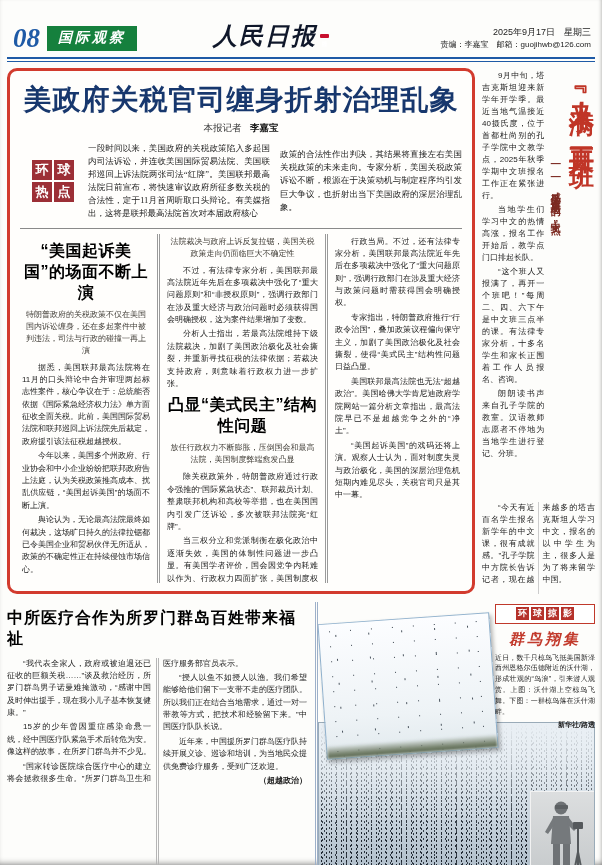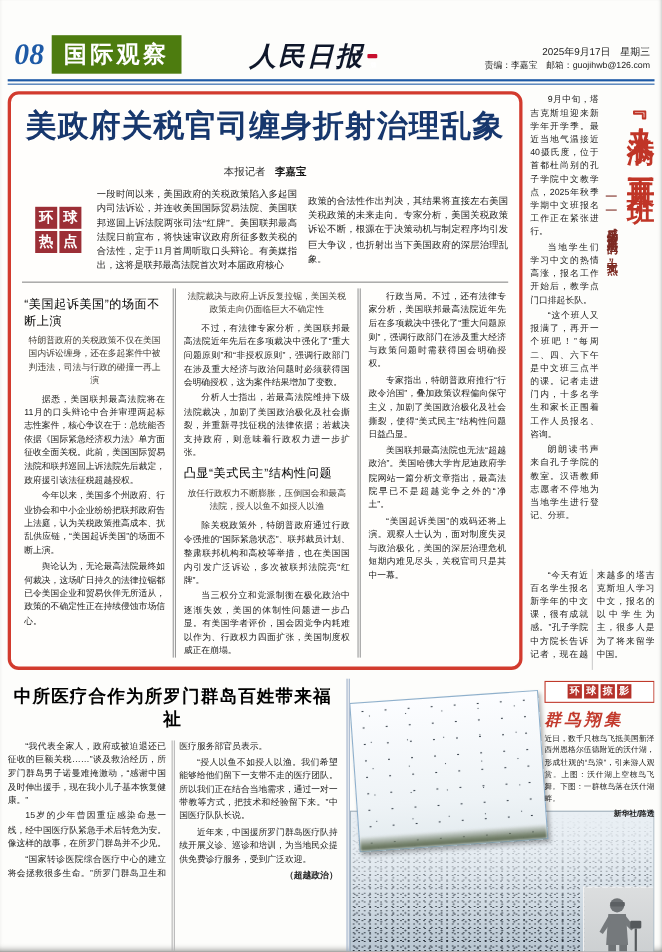--- a/index.html
+++ b/index.html
@@ -2,87 +2,87 @@
 <html><head>
 <meta charset="utf-8">
 <style>
   * { margin:0; padding:0; box-sizing:border-box; }
   html,body { background:#9b9b9b; }
   body { font-family:"Liberation Sans","DejaVu Sans",sans-serif; }
   .page {
     width:602px; height:865px; margin:0 auto; background:#fdfdfb;
     position:relative; overflow:hidden; color:#1c1c1c;
     box-shadow: inset 0 -5px 6px -4px rgba(0,0,0,.45), inset -3px 0 4px -3px rgba(0,0,0,.3);
-    padding:16px 5px;
+    padding:4px 5px;
   }
   
   .hdr { display:flex; align-items:flex-end; justify-content:space-between; padding:16px 6px 3px 8px; }
   .hdr-left { display:flex; align-items:center; gap:7px; }
   .pageno { font-family:"Liberation Serif","DejaVu Serif",serif; font-style:italic; font-weight:bold;
             font-size:27px; color:#1e5aa6; line-height:1; }
-  .secbox { background:#4d7c0f; color:#fff; font-weight:bold; font-size:21px; letter-spacing:3px;
-            padding:3px 11px 4px; font-family:"Liberation Serif","DejaVu Serif",serif; }
+  .secbox { background:#15803d; color:#fff; font-weight:bold; font-size:14px; letter-spacing:3px;
+            padding:3px 11px 4px; font-family:"Liberation Serif","DejaVu Serif",serif;font-style:italic; }
   .masthead { display:flex; align-items:center; gap:3px; transform:translateX(-18px); }
   .mast-name { font-family:"DejaVu Serif","Liberation Serif",serif; font-weight:bold; font-style:italic;
                font-size:24px; color:#0f172a; letter-spacing:2px; }
   .mast-ed { background:#c8102e; color:#fff; font-size:6px; writing-mode:vertical-rl; text-orientation:upright;
              padding:2px 1px; line-height:1.1; border-radius:1px; }
   .hdr-right { text-align:right; font-size:8px; color:#222; line-height:1.6; }
   .hdr-right .d1 { font-size:9px; }
   .rule { border-top:2.5px solid #1e5aa6; border-bottom:1px solid #1e5aa6; height:4.5px; margin:2px 2px 0; }
   
   .main-row { display:flex; gap:7px; padding:6px 2px 2px; height:534px; }
   .redbox { width:468px; border:3px solid #d23b2e; border-radius:10px; padding:6px 10px 8px;
             display:flex; flex-direction:column; overflow:hidden; background:#fffefc; }
   .headline { font-family:"Liberation Serif","DejaVu Serif",serif; font-weight:bold; font-size:28px;
-              color:#17376d; text-align:center; letter-spacing:1px; margin:4px 0 16px; }
+              color:#17376d; text-align:center; letter-spacing:1px; margin:4px 0 3px; }
   .byline { text-align:center; font-size:9.5px; color:#333; margin-bottom:5px; }
   .byline b { color:#111; margin-left:6px; }
   .lede-row { display:flex; gap:10px; align-items:center; margin:2px 0 5px; }
   .hotbadge { display:grid; grid-template-columns:20px 20px; grid-template-rows:20px 20px; gap:2px; flex:none; margin:0 4px 0 12px; }
   .hotbadge span { background:#9c2f36; color:#fff; font-weight:bold; font-size:13px; display:flex;
                    align-items:center; justify-content:center; font-family:"Liberation Serif",serif; }
   .lede { flex:1; font-family:"Liberation Serif","DejaVu Serif",serif; font-size:8.5px; line-height:1.55;
           text-align:justify; color:#1a1a1a; }
   .sep { border-top:1px solid #8a8a8a; margin:2px 0 5px; }
   .cols { flex:1; display:flex; overflow:hidden; }
   .col { padding:2px 7px 0; overflow:hidden; }
   .c1 { width:31%; padding-left:2px; }
   .c2 { width:38%; border-left:3px double #9a9a9a; }
   .c3 { width:31%; border-left:3px double #9a9a9a; padding-right:2px; }
-  .xhead { font-size:11px; font-weight:normal; text-align:left; color:#000; margin:5px 0 5px; letter-spacing:.5px; }
+  .xhead { font-size:16px; font-weight:bold; text-align:center; color:#000; margin:5px 0 5px; letter-spacing:.5px; }
   .xintro { font-family:"Liberation Serif","DejaVu Serif",serif; font-size:8px; color:#44403a;
             text-align:center; line-height:1.5; margin:0 2px 5px; }
   .col p { font-size:8px; line-height:1.55; text-align:justify; text-indent:2em; color:#222; margin-bottom:2px; }
   
   .rart { flex:1; display:flex; flex-direction:column; overflow:hidden; padding-top:2px; }
   .rart-top { flex:1; display:flex; gap:4px; overflow:hidden; }
   .rart-body { flex:1; overflow:hidden; }
   .rart-body p, .rart-bottom p { font-size:8px; line-height:1.5; text-align:justify; text-indent:2em; color:#222; margin-bottom:2px; }
   .vsub { writing-mode:vertical-rl; text-orientation:upright; font-size:10px; font-weight:bold;
           color:#7c2a22; letter-spacing:2px; padding-top:88px; }
   .vtitle { writing-mode:vertical-rl; text-orientation:upright; font-family:"Liberation Serif","DejaVu Serif",serif;
             font-size:25px; font-weight:bold; color:#c03527; letter-spacing:4px; line-height:1.15; padding-top:8px; }
   .rart-bottom { margin-top:5px; height:92px; column-count:2; column-gap:8px; column-rule:1px solid #ccc; overflow:hidden; }
   
   .bot-row { display:flex; gap:8px; padding:6px 2px 10px; height:295px; }
   .bart { width:300px; display:flex; flex-direction:column; overflow:hidden; }
   .bart h2 { font-family:"Liberation Serif","DejaVu Serif",serif; font-weight:bold; font-size:16px;
-             text-align:center; letter-spacing:1px; color:#000; margin:6px 0 8px; }
+             letter-spacing:1px; color:#000; margin:6px 0 8px; }
   .bart-body { flex:1; column-count:2; column-gap:12px; column-rule:3px double #b5b5b5; overflow:hidden; }
   .bart-body p { font-size:8px; line-height:1.55; text-align:justify; text-indent:2em; color:#222; margin-bottom:2px; }
   .bart-body p.credit { text-align:right; text-indent:0; font-weight:bold; }
   
   .ppanel { flex:1; border-left:3px double #9db0c9; position:relative; overflow:hidden; }
   .pside { position:absolute; top:2px; right:0; width:100px; z-index:3; }
   .pbadge { border:1px solid #c0392b; padding:2.5px 3px; display:flex; gap:2px; justify-content:center; background:#fff; }
   .pbadge span { width:13px; height:13px; background:#b5312a; color:#fff; font-size:9px; font-weight:bold;
                  display:flex; align-items:center; justify-content:center; }
   .ptitle { font-family:"DejaVu Serif","Liberation Serif",serif; font-weight:bold; font-style:italic;
-            font-size:15px; color:#c23a2c; letter-spacing:3px; margin:6px 0 4px; }
+            font-size:15px; color:#c23a2c; text-align:center; letter-spacing:3px; margin:6px 0 4px; }
   .pcap { font-size:7px; line-height:1.55; text-align:justify; color:#222; }
   .pcred { font-size:7px; font-weight:bold; text-align:right; margin-top:2px; color:#222; }
   .photo-top { position:absolute; left:4px; top:16px; width:172px; height:136px; z-index:2;
                transform:rotate(-4deg); border:1px solid #8fb0cc; box-shadow:2px 3px 4px rgba(0,0,0,.3);
                background-image:
                  radial-gradient(circle, #39434d 0.7px, transparent 1px),
                  radial-gradient(circle, #4a545e 0.6px, transparent .9px),
                  linear-gradient(#fcfdff 0%, #eef3f6 70%, #e2eaee 100%);
                background-size: 21px 15px, 33px 24px, 100% 100%; }
   .trees { position:absolute; bottom:0; left:0; right:0; height:13px; filter:blur(1px);
@@ -147,39 +147,39 @@
           <div class="xintro">特朗普政府的关税政策不仅在美国国内诉讼缠身，还在多起案件中被判违法，司法与行政的碰撞一再上演</div>
           <p>据悉，美国联邦最高法院将在11月的口头辩论中合并审理两起标志性案件，核心争议在于：总统能否依据《国际紧急经济权力法》单方面征收全面关税。此前，美国国际贸易法院和联邦巡回上诉法院先后裁定，政府援引该法征税超越授权。</p>
           <p>今年以来，美国多个州政府、行业协会和中小企业纷纷把联邦政府告上法庭，认为关税政策推高成本、扰乱供应链，“美国起诉美国”的场面不断上演。</p>
           <p>舆论认为，无论最高法院最终如何裁决，这场旷日持久的法律拉锯都已令美国企业和贸易伙伴无所适从，政策的不确定性正在持续侵蚀市场信心。</p>
         </div>
         <div class="col c2">
           <div class="xintro">法院裁决与政府上诉反复拉锯，美国关税政策走向仍面临巨大不确定性</div>
           <p>不过，有法律专家分析，美国联邦最高法院近年先后在多项裁决中强化了“重大问题原则”和“非授权原则”，强调行政部门在涉及重大经济与政治问题时必须获得国会明确授权，这为案件结果增加了变数。</p>
           <p>分析人士指出，若最高法院维持下级法院裁决，加剧了美国政治极化及社会撕裂，并重新寻找征税的法律依据；若裁决支持政府，则意味着行政权力进一步扩张。</p>
           <div class="xhead">凸显“美式民主”结构性问题</div>
-          <div class="xintro">放任行政权力不断膨胀，压倒国会和最高法院，授人以鱼不如授人以渔</div>
+          <div class="xintro">放任行政权力不断膨胀，压倒国会和最高法院，美国制度弊端愈发凸显</div>
           <p>除关税政策外，特朗普政府通过行政令强推的“国际紧急状态”、联邦裁员计划、整肃联邦机构和高校等举措，也在美国国内引发广泛诉讼，多次被联邦法院亮“红牌”。</p>
           <p>当三权分立和党派制衡在极化政治中逐渐失效，美国的体制性问题进一步凸显。有美国学者评价，国会因党争内耗难以作为、行政权力四面扩张，美国制度权威正在崩塌。</p>
         </div>
         <div class="col c3">
           <p>行政当局。不过，还有法律专家分析，美国联邦最高法院近年先后在多项裁决中强化了“重大问题原则”，强调行政部门在涉及重大经济与政策问题时需获得国会明确授权。</p>
           <p>专家指出，特朗普政府推行“行政令治国”，叠加政策议程偏向保守主义，加剧了美国政治极化及社会撕裂，使得“美式民主”结构性问题日益凸显。</p>
           <p>美国联邦最高法院也无法“超越政治”。美国哈佛大学肯尼迪政府学院网站一篇分析文章指出，最高法院早已不是超越党争之外的“净土”。</p>
           <p>“美国起诉美国”的戏码还将上演。观察人士认为，面对制度失灵与政治极化，美国的深层治理危机短期内难见尽头，关税官司只是其中一幕。</p>
         </div>
       </div>
     </div>
 
     <div class="rart">
       <div class="rart-top">
         <div class="rart-body">
           <p>9月中旬，塔吉克斯坦迎来新学年开学季。最近当地气温接近40摄氏度，位于首都杜尚别的孔子学院中文教学点，2025年秋季学期中文班报名工作正在紧张进行。</p>
           <p>当地学生们学习中文的热情高涨，报名工作开始后，教学点门口排起长队。</p>
-          <p>“这个班人又报满了，再开一个班吧！”每周二、四、六下午是中文班三点半的课。记者走进门内，十多名学生和家长正围着工作人员报名、咨询。</p>
+          <p>“这个班人又报满了，再开一个班吧！”每周二、四、六下午是中文班三点半的课。有法律专家分析，十多名学生和家长正围着工作人员报名、咨询。</p>
           <p>朗朗读书声来自孔子学院的教室。汉语教师志愿者不停地为当地学生进行登记、分班。</p>
         </div>
         <div class="vsub">——感受塔吉克斯坦的“中文热”</div>
         <div class="vtitle">『人又满了，再开一个班』</div>
       </div>
       <div class="rart-bottom">
         <p>“今天有近百名学生报名新学年的中文课，很有成就感。”孔子学院中方院长告诉记者，现在越来越多的塔吉克斯坦人学习中文，报名的以中学生为主，很多人是为了将来留学中国。</p>
 
       </div>
     </div>

